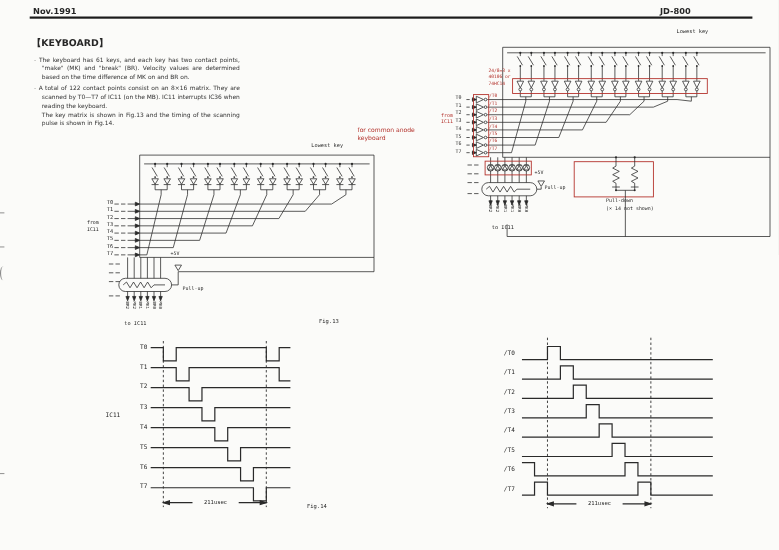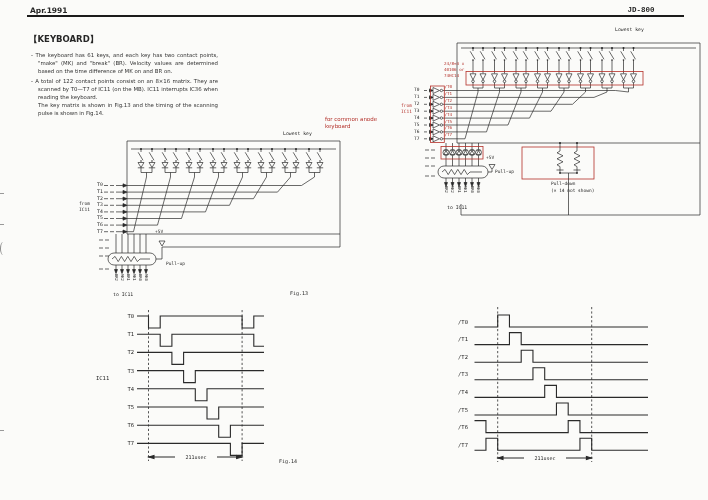--- a/index.html
+++ b/index.html
@@ -25,23 +25,23 @@
               color:#b3302a;white-space:pre;line-height:1.3;}
   svg{position:absolute;left:0;top:0;}
   .mark{position:absolute;background:#999;}
   .arc{position:absolute;width:5px;height:13px;border-left:1.2px solid #8a8a8a;border-radius:50%/50%;}
 </style>
 </head>
 <body>
 
 <div id="page">
 
-  <div class="lbl sans bold" style="left:30px;top:6px;font-size:7.5px;">Apr.1991</div>
+  <div class="lbl sans bold" style="left:30px;top:6px;font-size:7.5px;">Nov.1991</div>
   <div id="hdr-rule"></div>
-  <div class="lbl sans bold" style="left:600px;top:6px;font-size:7.5px;width:82px;text-align:center;font-family:Liberation Mono, monospace;">JD-800</div>
+  <div class="lbl sans bold" style="left:600px;top:6px;font-size:7.5px;width:82px;text-align:left;">JD-800</div>
 
   <div id="sec-title">【KEYBOARD】</div>
   <div id="bullets">
     <div class="bullet">- The keyboard has 61 keys, and each key has two contact points, "make" (MK) and "break" (BR). Velocity values are determined based on the time difference of MK on and BR on.</div>
     <div class="bullet">- A total of 122 contact points consist on an 8×16 matrix. They are scanned by T0—T7 of IC11 (on the MB). IC11 interrupts IC36 when reading the keyboard.
 The key matrix is shown in Fig.13 and the timing of the scanning pulse is shown in Fig.14.</div>
   </div>
 
   <div id="annot-note">for common anode
 keyboard</div>

